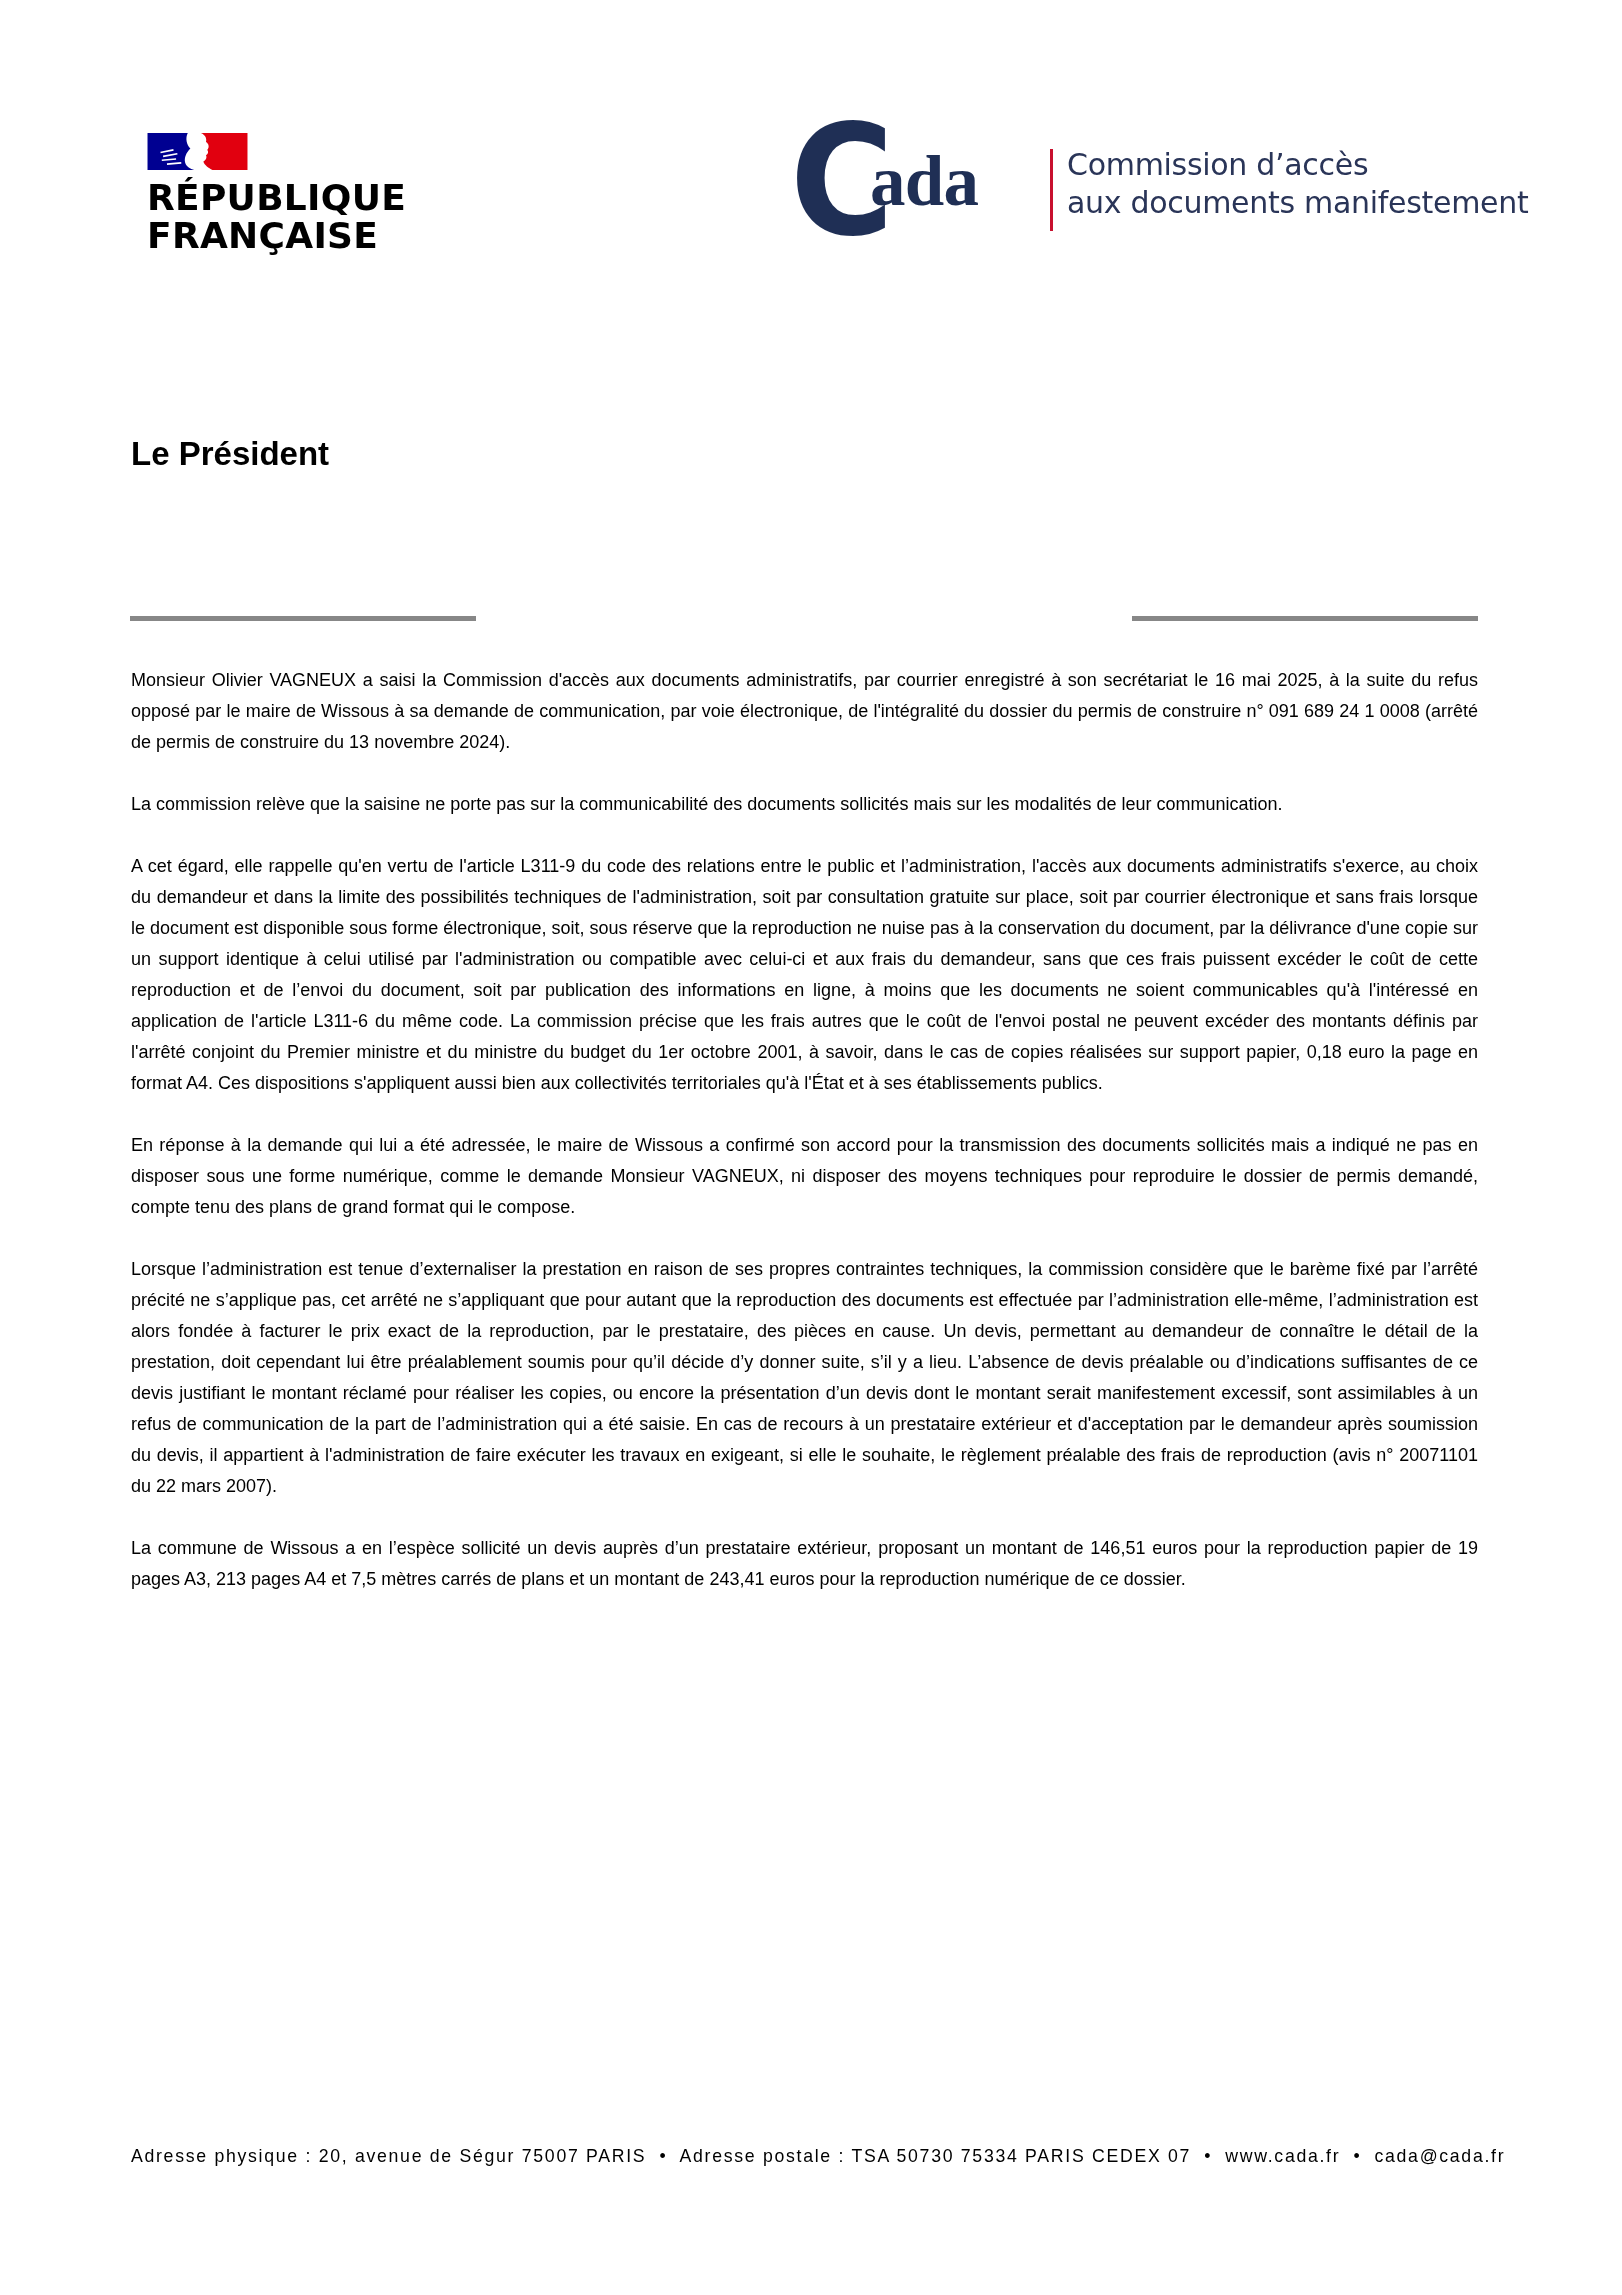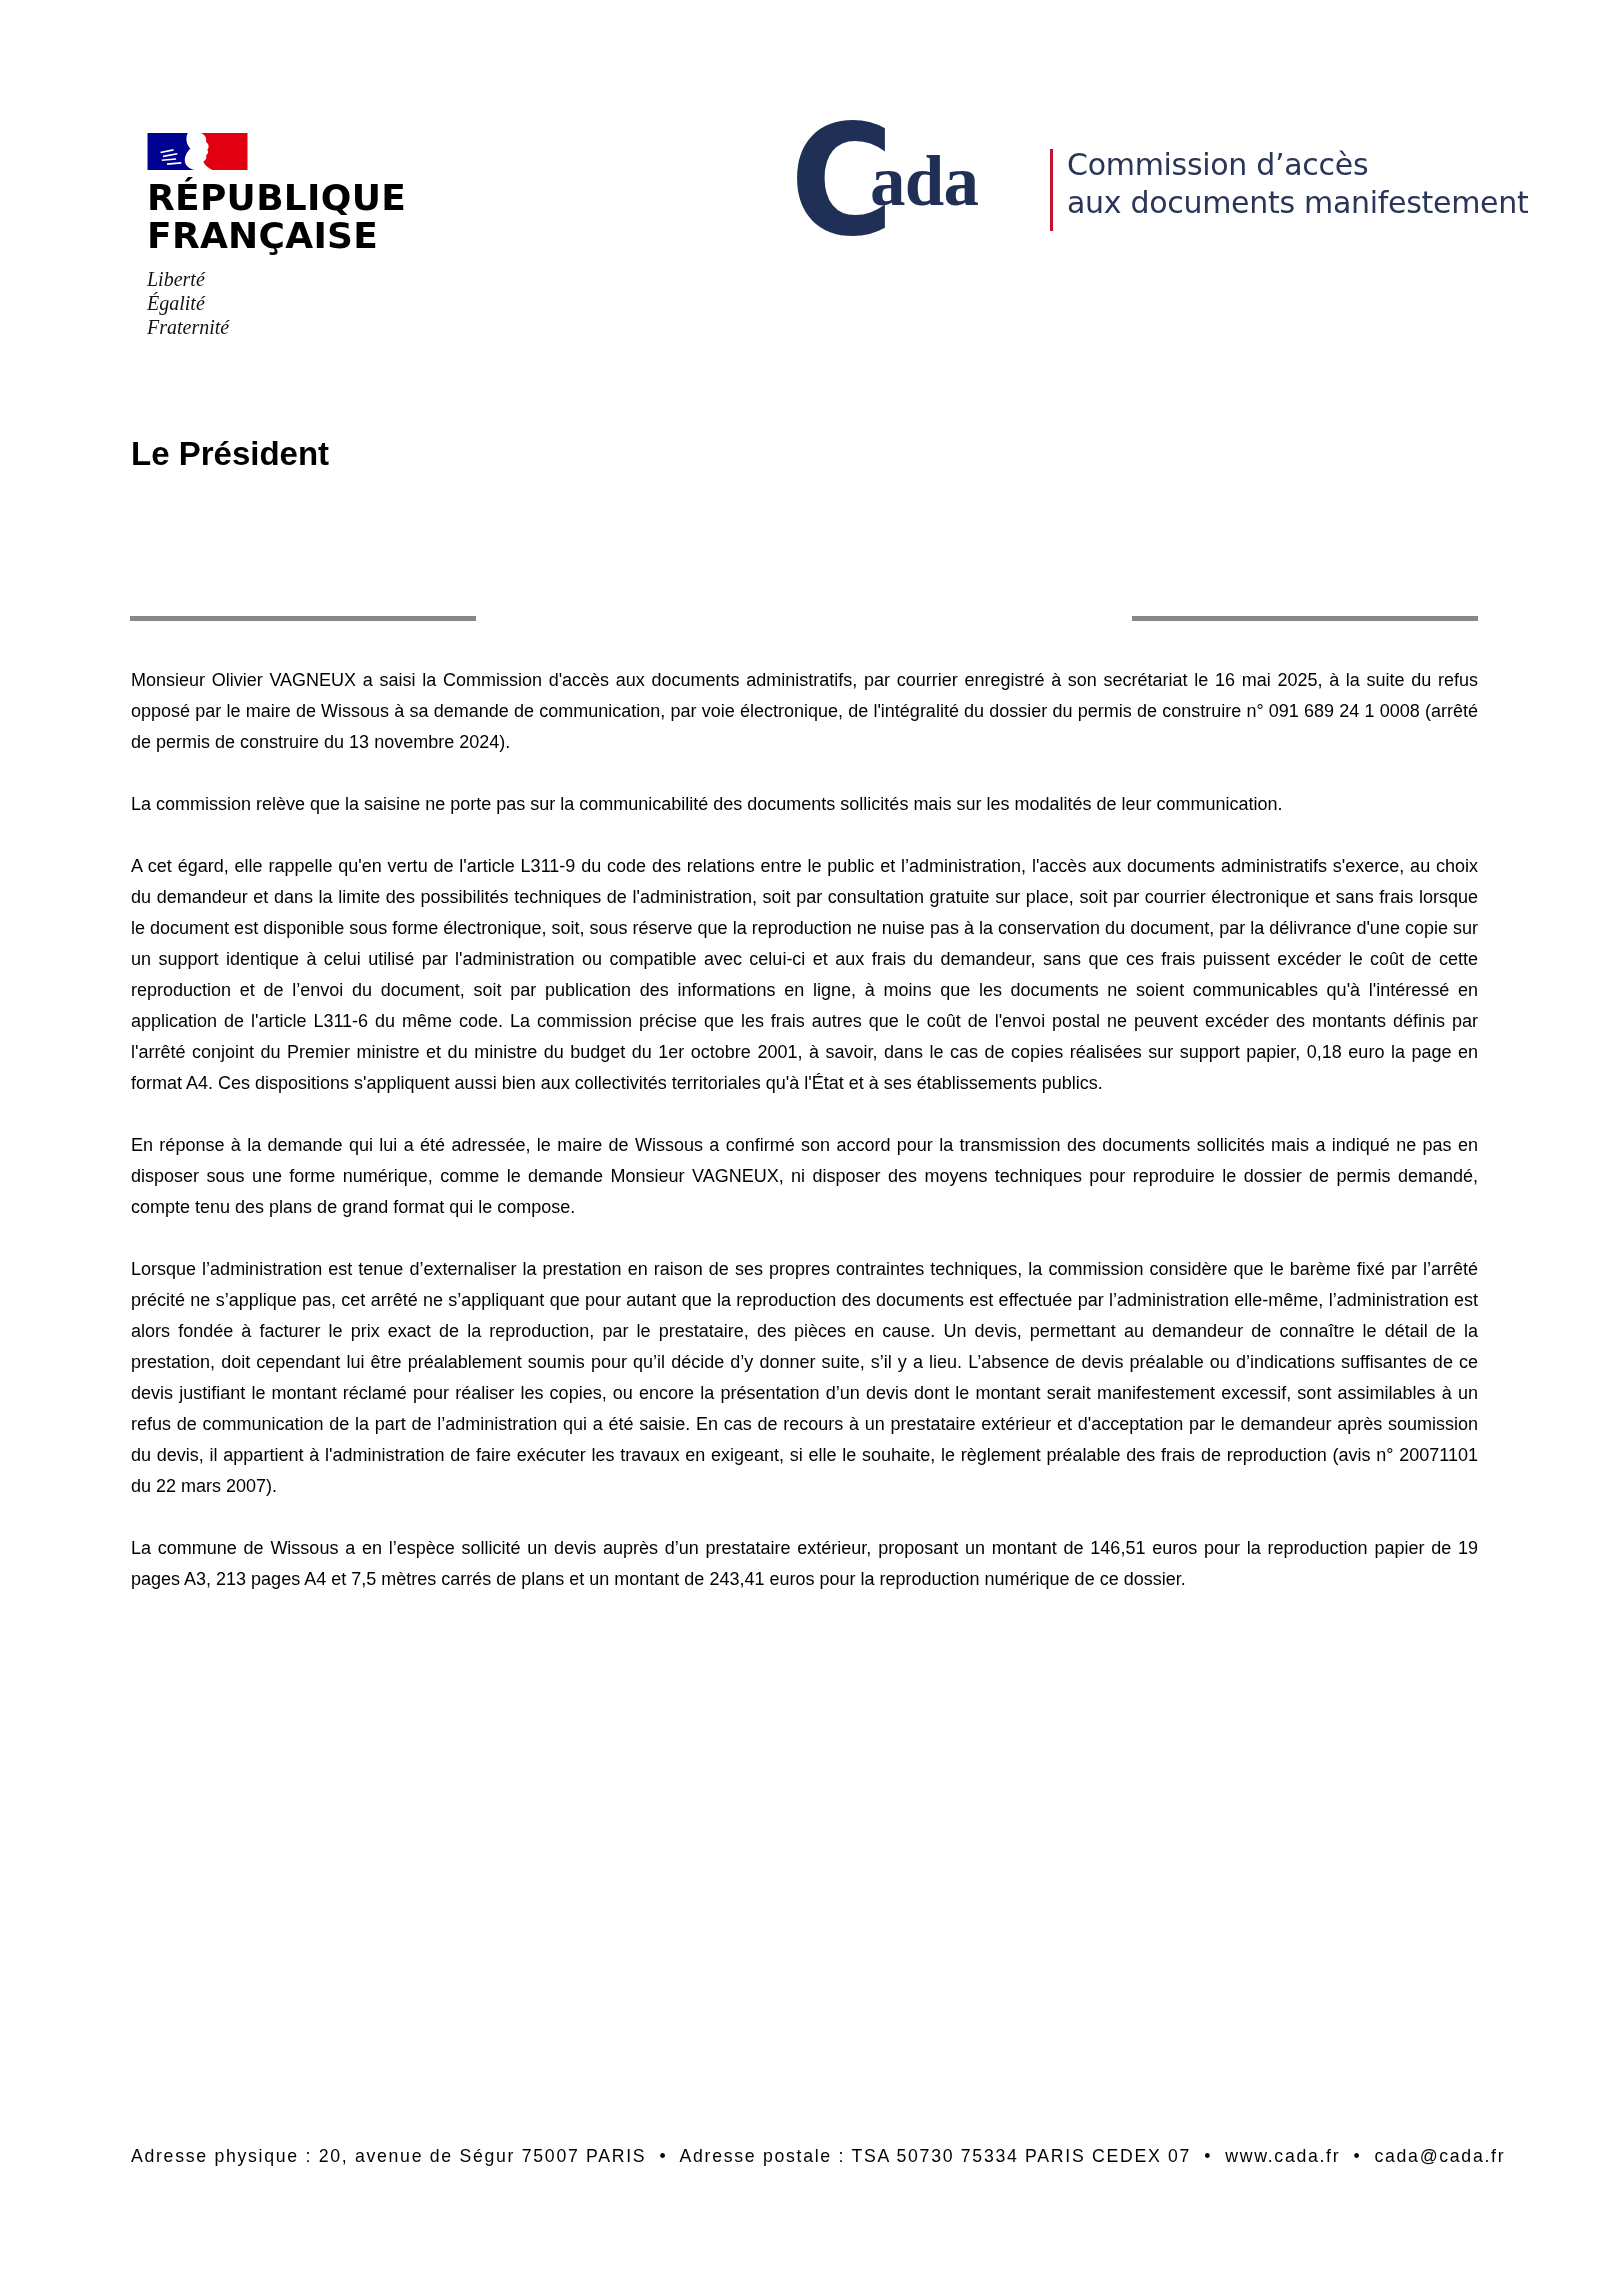--- a/index.html
+++ b/index.html
@@ -48,25 +48,20 @@
       <rect x="82" y="0" width="72" height="57" fill="#e1000f"></rect>
 
       <path d="M62 0 C58 8 60 18 66 24 C60 30 56 38 58 46 C60 52 66 56 72 57 L100 57 C94 54 88 50 86 44 C90 42 92 38 90 34 C94 32 94 28 92 26 C96 22 94 16 90 14 C92 8 88 2 82 0 Z" fill="#ffffff"></path>
       <path d="M20 30 L40 26 M24 36 L46 32 M22 42 L44 40 M30 48 L52 46" stroke="#ffffff" stroke-width="2.5" fill="none"></path>
     </svg>
   </div>
   <div class="rf-name">
     <div>RÉPUBLIQUE</div>
     <div>FRANÇAISE</div>
   </div>
-  <div class="rf-motto">
-    <div>Liberté</div>
-    <div>Égalité</div>
-    <div>Fraternité</div>
-  </div>
 </div>
 
 <div class="cada-logo">
   <div class="cada-mark">
     <span class="cada-C">C</span>
     <span class="cada-ada">ada</span>
   </div>
   <div class="cada-sep"></div>
   <div class="cada-text">
     <div>Commission d’accès</div>

